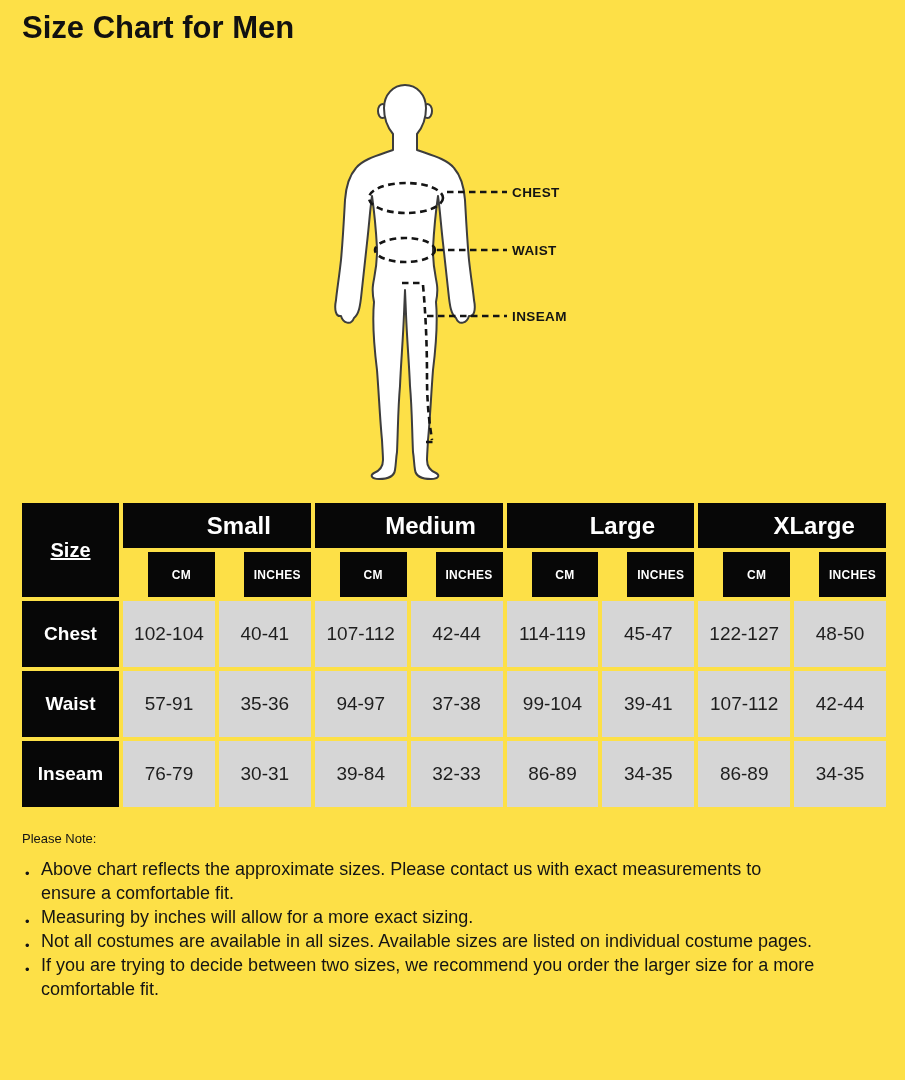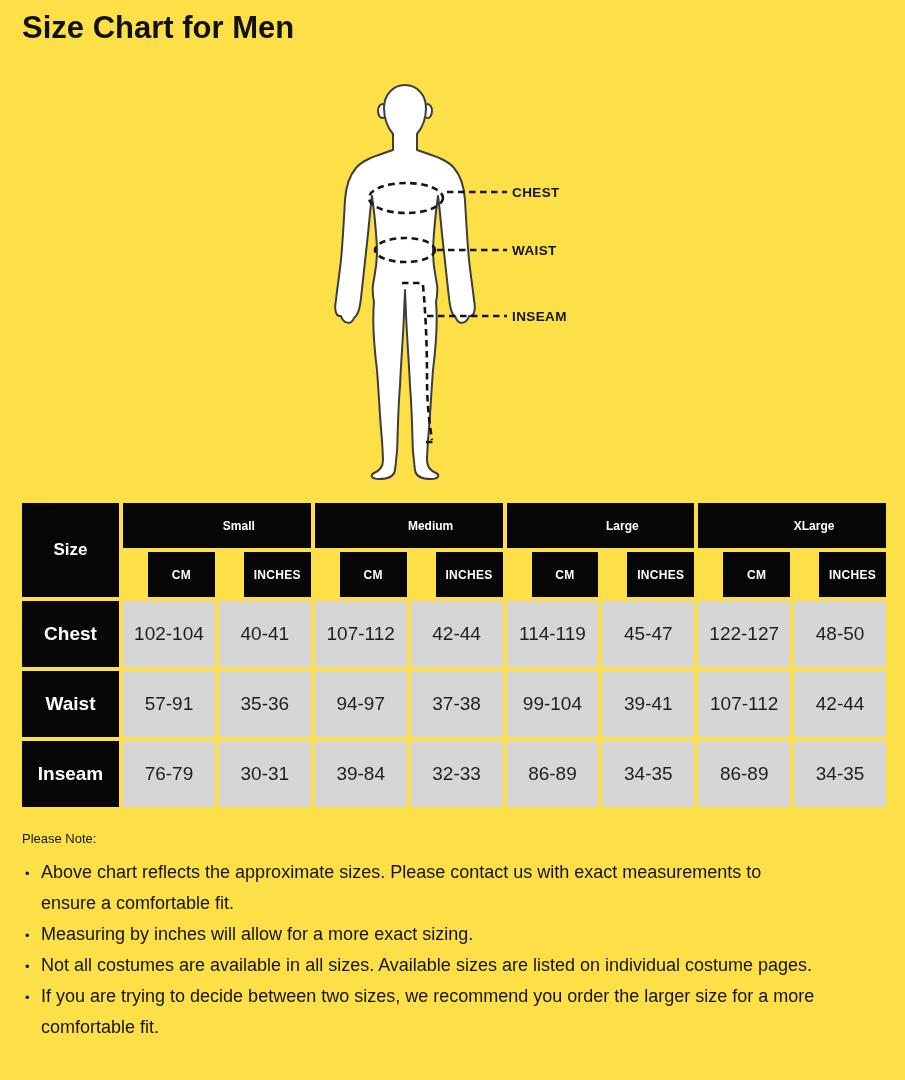--- a/index.html
+++ b/index.html
@@ -27,34 +27,34 @@
   
   .size-table {
     position:absolute; left:22px; top:503px; width:864px;
     display:grid;
     grid-template-columns:97px repeat(8, 1fr);
     grid-template-rows:45px 45px 66px 66px 66px;
     gap:4px;
   }
   .cell { display:flex; align-items:center; justify-content:center; text-align:center; }
   .th { background:#070707; color:#fff; font-weight:700; }
-  .corner { grid-column:1; grid-row:1 / 3; font-size:17px; }
-  .group { font-size:12px; grid-row:1;padding-left:44px; }
+  .corner { grid-column:1; grid-row:1 / 3; font-size:20px;text-decoration:underline; }
+  .group { font-size:24px; grid-row:1;padding-left:44px; }
   .g0 { grid-column:2 / 4; } .g1 { grid-column:4 / 6; }
   .g2 { grid-column:6 / 8; } .g3 { grid-column:8 / 10; }
   .unit { font-size:12px; grid-row:2; letter-spacing:0.3px;margin-left:25px; }
   .u2 { grid-column:2; } .u3 { grid-column:3; } .u4 { grid-column:4; } .u5 { grid-column:5; }
   .u6 { grid-column:6; } .u7 { grid-column:7; } .u8 { grid-column:8; } .u9 { grid-column:9; }
   .rowlabel { background:#070707; color:#fff; font-weight:700; font-size:19px; }
   .val { background:#d6d6d6; color:#1e1e1e; font-size:19px; }
   
   .notes { position:absolute; left:22px; top:831px; width:866px; }
   .notes-heading { font-size:13px; font-weight:400; color:#141414; margin:0 0 11px 0; }
   .notes ul { list-style:none; margin:0; padding:0; font-size:18px; color:#141414; }
-  .notes li { position:relative; padding-left:19px; line-height:31px; max-width:860px; }
+  .notes li { position:relative; padding-left:19px; line-height:24px; max-width:860px; }
   .notes li::before { content:"\2022"; position:absolute; left:3px; top:0; font-size:13px; line-height:34px; }
   .notes li.wrap-early { max-width:772px; }
 </style>
 </head>
 <body>
 
 <div id="page">
 
   <h1 class="page-title">Size Chart for Men</h1>
 

